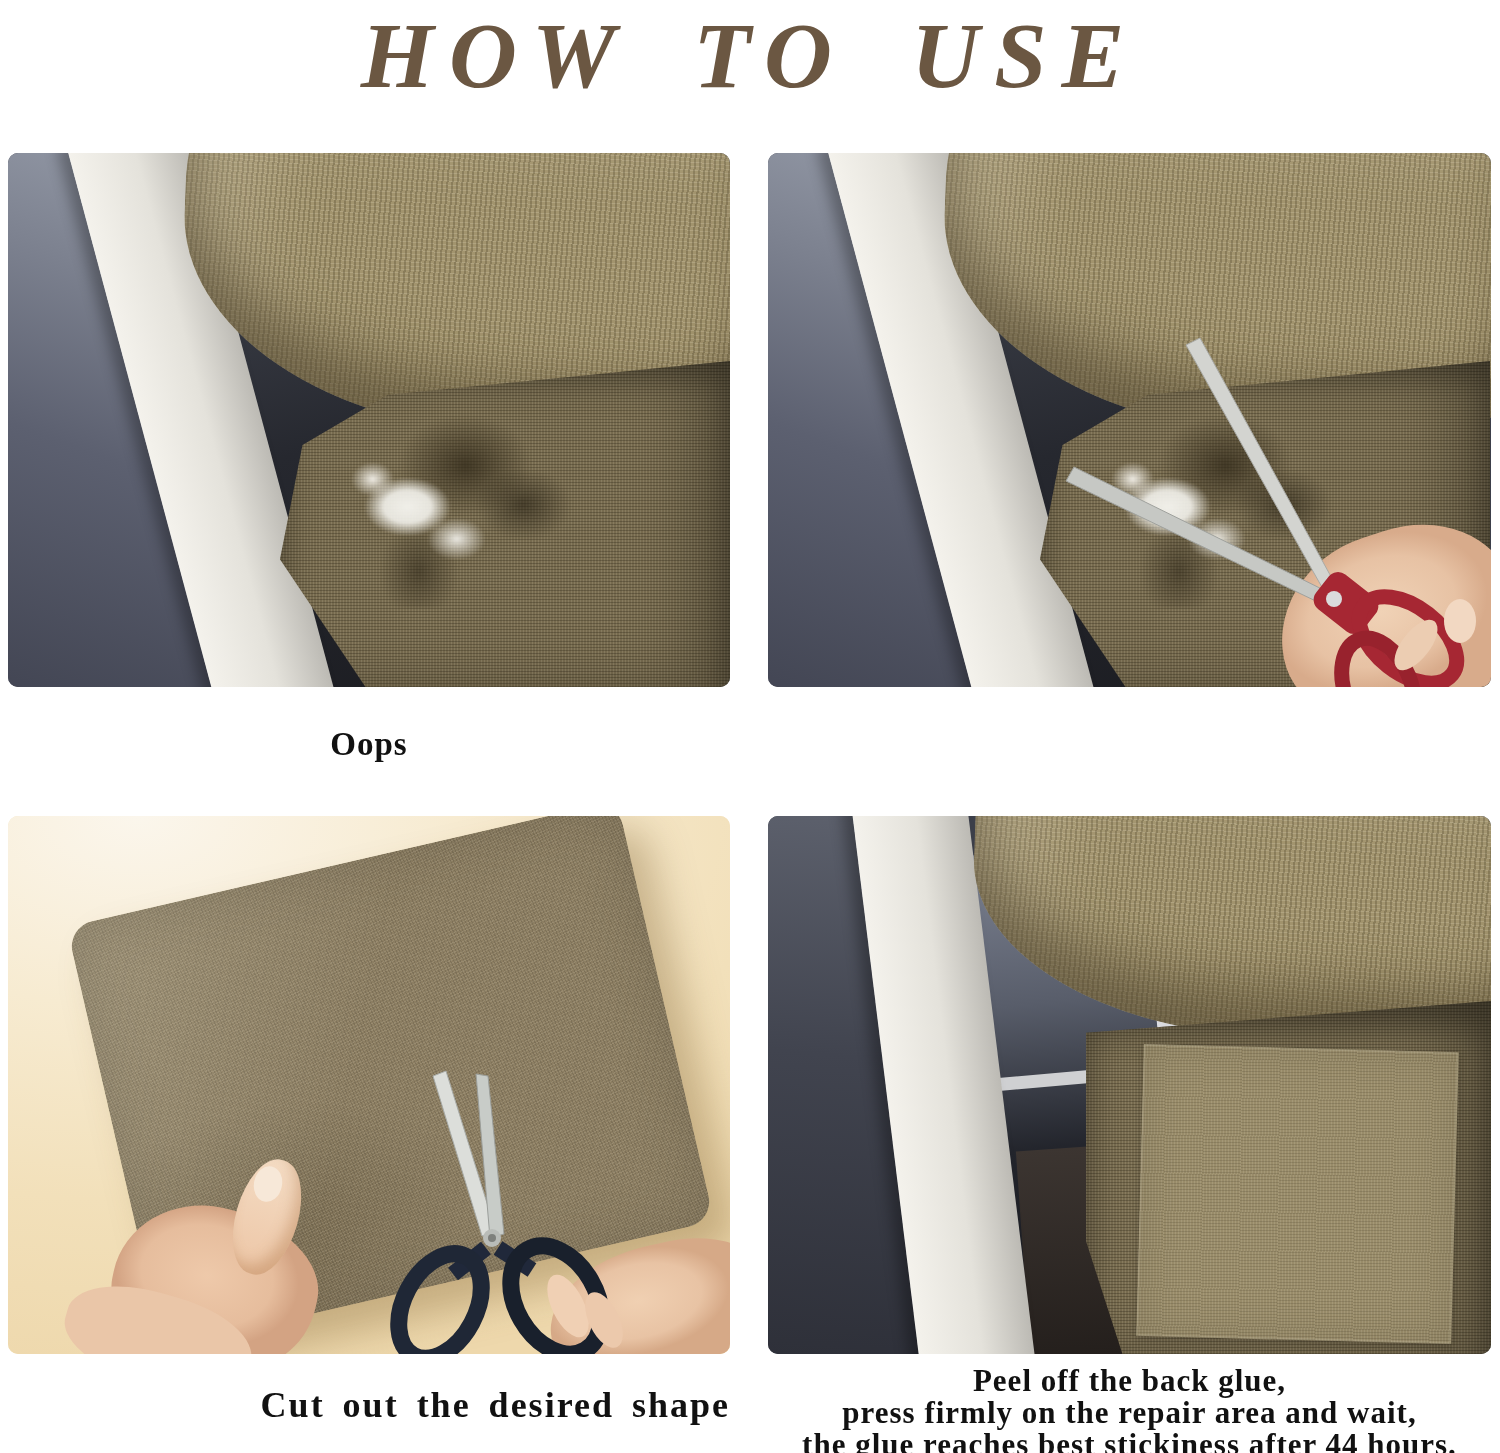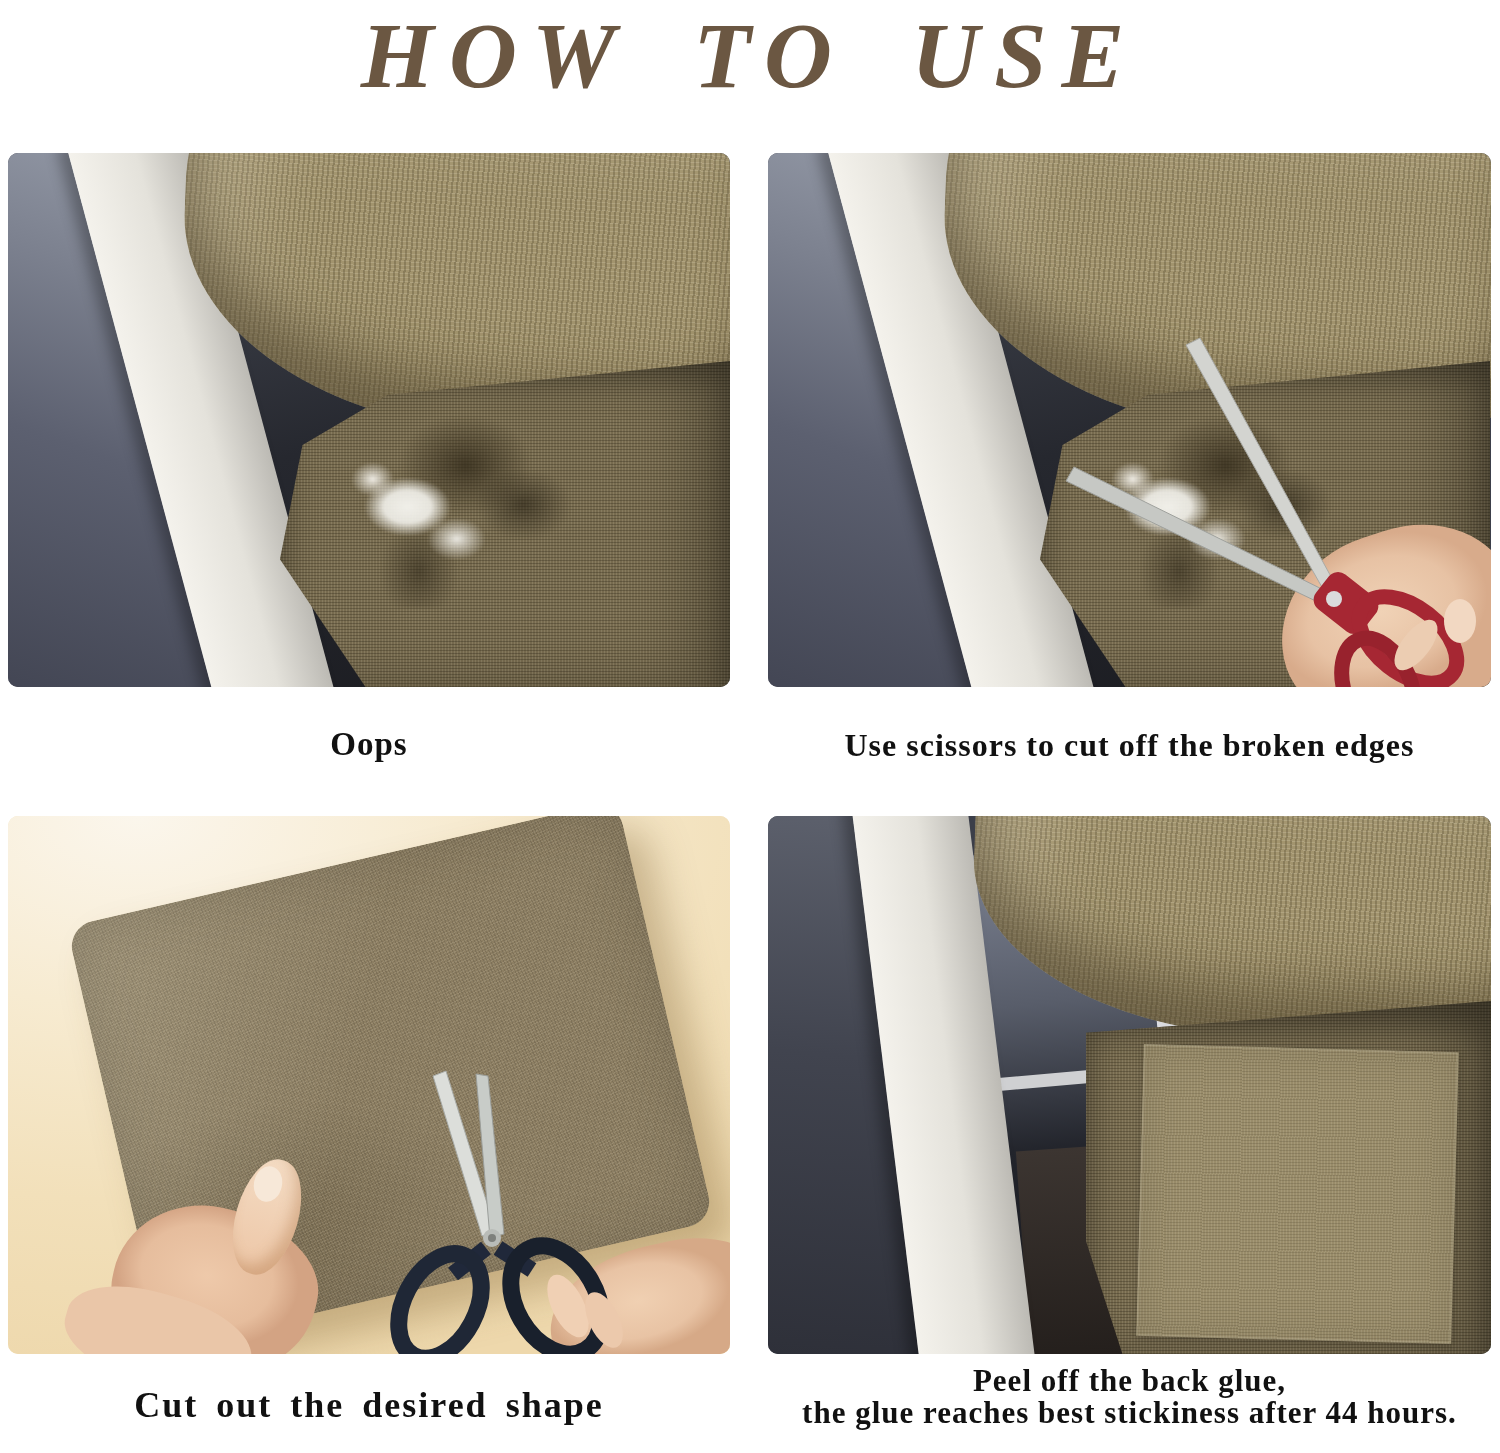--- a/index.html
+++ b/index.html
@@ -97,21 +97,21 @@
   .nail3{left:246px;top:350px;width:28px;height:36px;z-index:5;transform:rotate(12deg);
         background:#f7e8d8;border-radius:50%;}
   .hand3r{left:540px;top:428px;width:230px;height:130px;z-index:4;transform:rotate(-12deg);
         background:radial-gradient(closest-side at 40% 40%,#f0d0b2,#e8c3a4 70%,#d6a987 100%);
         border-radius:55% 45% 50% 50%/60% 55% 45% 50%;}
 
   
   .caption{position:absolute;color:#111;font-weight:bold;text-align:center;white-space:nowrap;}
   .c1{left:8px;  width:722px;top:710px; font-size:33px;letter-spacing:1px;}
   .c2{left:768px;width:723px;top:711px; font-size:32px;letter-spacing:1px;}
-  .c3{left:8px;  width:722px;top:1368px;font-size:36px;letter-spacing:2px;word-spacing:7px;}
+  .c3{left:8px;  width:722px;top:1368px;font-size:36px;letter-spacing:2px;word-spacing:7px;text-align:right;}
   .c4{left:768px;width:723px;top:1349px;font-size:31px;line-height:32px;letter-spacing:1px;}
 </style>
 </head>
 <body>
 
 <div class="page">
 
   <h1 class="title">HOW TO USE</h1>
 
   <figure class="photo p1" style="margin:0">
@@ -141,21 +141,20 @@
       <rect x="548" y="428" width="60" height="44" rx="12" fill="#a62733" transform="rotate(38 578 450)"></rect>
       <circle cx="566" cy="446" r="8" fill="#dadbdc"></circle>
       <ellipse cx="640" cy="487" rx="56" ry="33" transform="rotate(38 640 487)" fill="none" stroke="#a62733" stroke-width="15"></ellipse>
       <ellipse cx="610" cy="535" rx="52" ry="33" transform="rotate(68 610 535)" fill="none" stroke="#98222d" stroke-width="15"></ellipse>
       <ellipse cx="648" cy="492" rx="14" ry="30" transform="rotate(38 648 492)" fill="#eccdb2"></ellipse>
       <ellipse cx="692" cy="468" rx="16" ry="22" fill="#f2d8c2"></ellipse>
     </svg>
   </figure>
 
   <div class="caption c1">Oops</div>
-  <div class="caption c2">Use scissors to cut off the broken edges</div>
 
   <figure class="photo p3" style="margin:0">
     <div class="table-bg"></div>
     <div class="patch3"></div>
     <div class="hand3"></div>
     <div class="arm3"></div>
     <div class="thumb3"></div>
     <div class="nail3"></div>
     <div class="hand3r"></div>
     <svg class="tool-svg" viewBox="0 0 722 538" xmlns="http://www.w3.org/2000/svg">
@@ -181,16 +180,17 @@
     <div class="board-a"></div>
     <div class="board-b"></div>
     <div class="cushion"></div>
     <div class="burlap"></div>
     <div class="patch4"></div>
   </figure>
 
   <div class="caption c3">Cut out the desired shape</div>
   <div class="caption c4">
     <div>Peel off the back glue,</div>
+    <div>press firmly on the repair area and wait,</div>
     <div>the glue reaches best stickiness after 44 hours.</div>
   </div>
 
 </div>
 
 </body></html>

